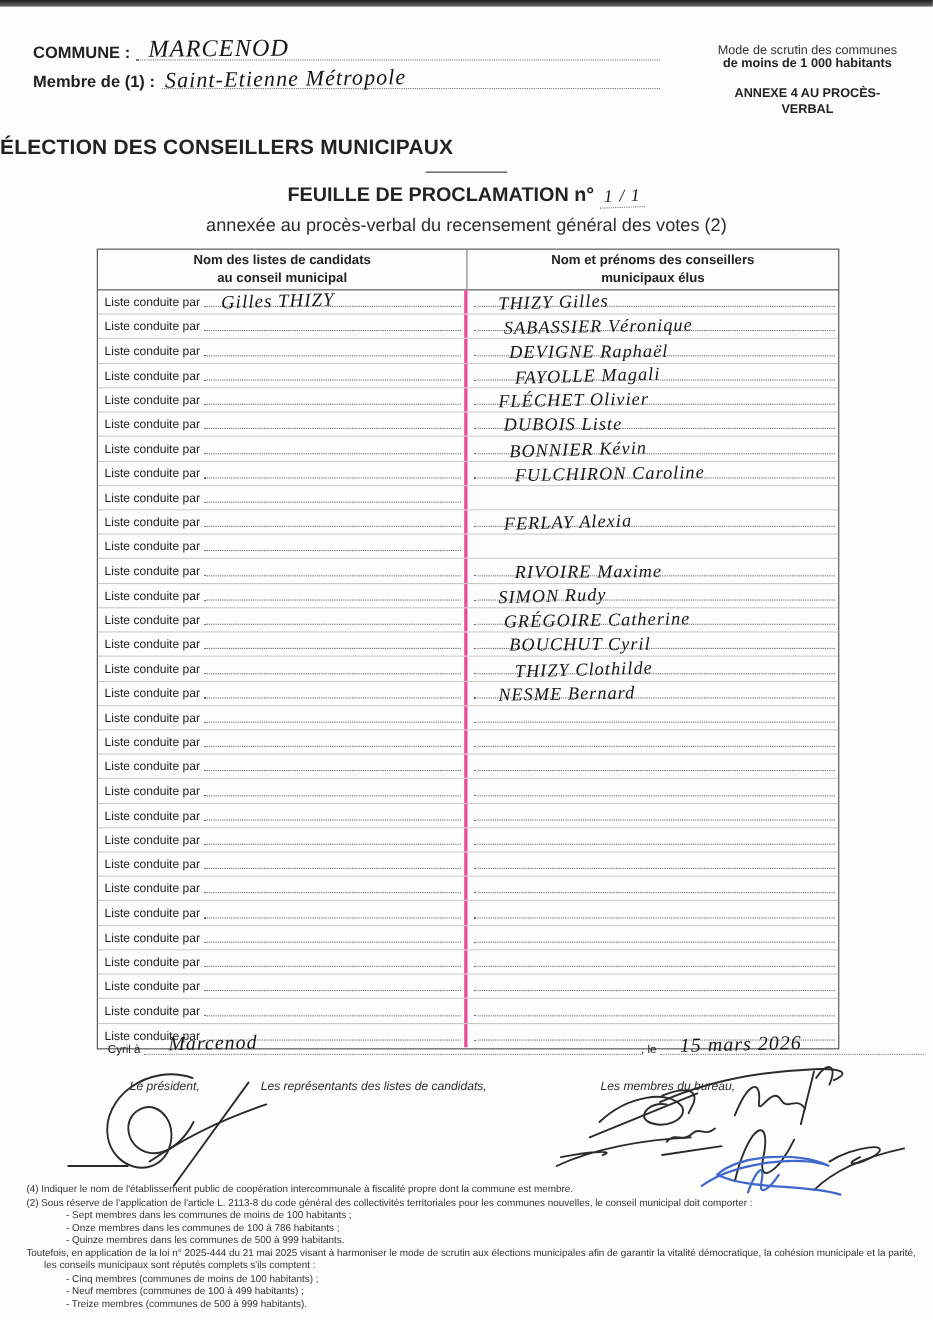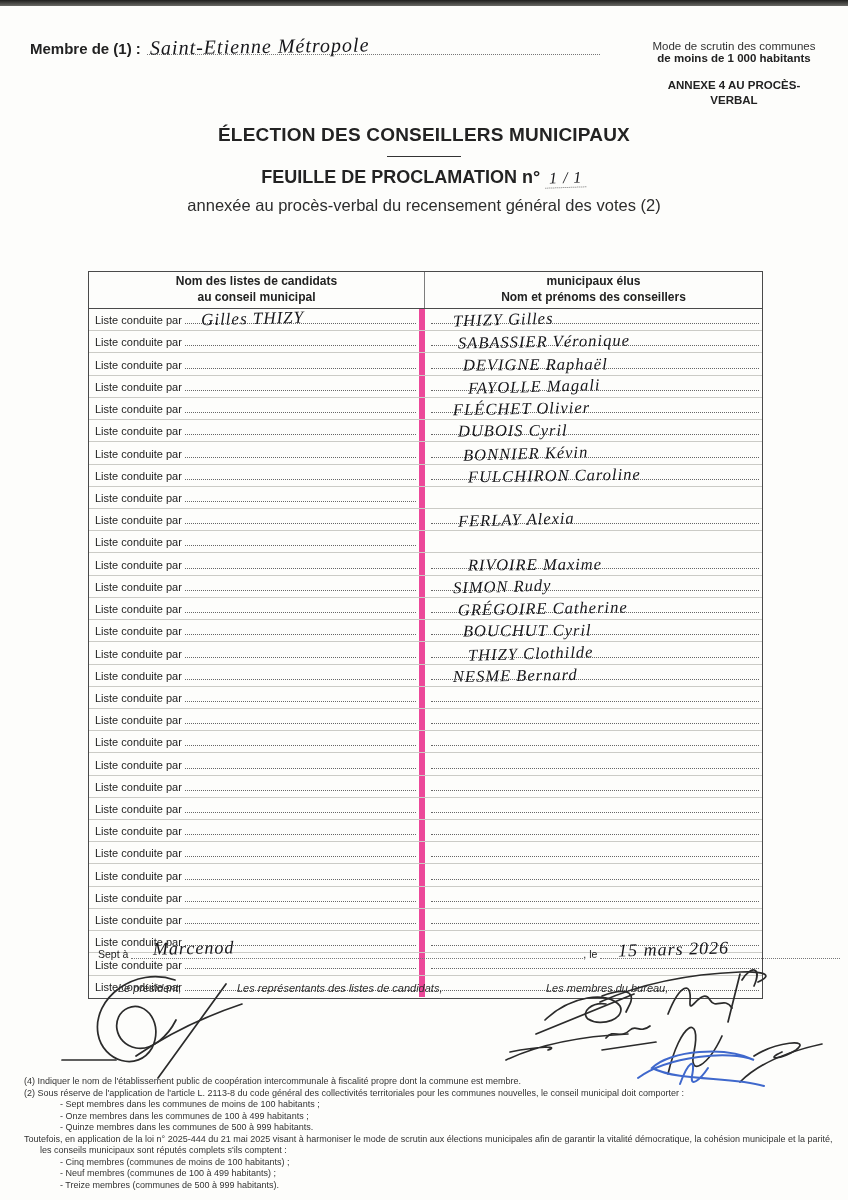--- a/index.html
+++ b/index.html
@@ -24,39 +24,39 @@
   .hw { font-family:"Liberation Serif","DejaVu Serif",cursive; font-style:italic; color:#16161a; letter-spacing:1px; white-space:nowrap; }
   .hw-commune { position:absolute; left:105px; bottom:0px; font-size:22px; transform:rotate(-0.5deg); }
   .hw-membre  { position:absolute; left:120px; bottom:-1px; font-size:20px; transform:rotate(-0.8deg); }
 
   .hdr-right { position:absolute; left:626px; top:40px; width:216px; text-align:center; }
   .mode-l1 { font-size:11.5px; color:#333; }
   .mode-l2 { font-size:11.5px; font-weight:bold; color:#222; }
   .annexe  { margin-top:14px; font-size:11.5px; font-weight:bold; color:#222; line-height:1.3; }
 
   
-  .title-main { position:absolute; left:0; top:124px; width:848px; text-align:center;
+  .title-main { position:absolute; left:0; top:124px; width:848px; text-align:left;
                 font-size:19px; font-weight:bold; color:#232323; letter-spacing:0.2px; }
   .title-rule { position:absolute; left:387px; top:156px; width:74px; border-bottom:1.6px solid #333; }
   .title-sheet { position:absolute; left:0; top:167px; width:848px; text-align:center; font-size:18px; font-weight:bold; color:#232323; }
   .title-sheet .hw-num { font-size:16px; font-weight:normal; border-bottom:1.3px dotted #777; padding:0 4px; transform:rotate(-2deg); display:inline-block; }
   .title-sub { position:absolute; left:0; top:196px; width:848px; text-align:center; font-size:16.5px; color:#2d2d2d; }
 
   
-  .table { position:absolute; left:88px; top:226px; width:675px; height:728px; border:1.6px solid #4a4a4a; background:transparent;margin-top:45px; }
+  .table { position:absolute; left:88px; top:226px; width:675px; height:728px; border:1.6px solid #4a4a4a; background:transparent; }
   .thead { display:flex; height:37px; border-bottom:1.6px solid #4a4a4a; }
   .thc { display:flex; flex-direction:column; justify-content:center; text-align:center;
          font-size:12px; font-weight:bold; line-height:1.3; color:#222; }
   .thc.c1 { width:336px; border-right:1px solid #7d7d7d; }
   .thc.c2 { flex:1; }
   .tbody { display:flex; flex-direction:column; height:688px; }
   .trow { flex:1; display:flex; border-bottom:1px solid #cbcbc6; position:relative; }
   .trow:last-child { border-bottom:none; }
   .cell { display:flex; align-items:flex-end; position:relative; }
-  .cell.cl { width:336px; border-right:6px solid #ec4899; padding:0 3px 3px 6px; }
+  .cell.cl { width:336px; border-right:3px solid #ec4899; padding:0 3px 3px 6px; }
   .cell.cr { flex:1; padding:0 3px 3px 6px; }
   .rowlabel { font-size:11px; color:#1d1d1d; white-space:nowrap; padding-right:3px; padding-bottom:1px; }
   .leader { flex:1; border-bottom:1.3px dotted #666; height:2px; margin-bottom:3px; }
   .hw-leader { position:absolute; left:112px; bottom:1px; font-size:17px; transform:rotate(-1.5deg); }
   .hw-name { position:absolute; left:32px; bottom:0px; font-size:16.5px; }
 
   
   .fait { position:absolute; left:98px; top:948px; width:742px; display:flex; align-items:flex-end; }
   .fait .small { font-size:10.5px; color:#222; white-space:nowrap; padding:0 3px 2px 0; }
   .fait .seg { position:relative; border-bottom:1.3px dotted #777; height:2px; margin-bottom:3px; }
@@ -77,20 +77,25 @@
   .fline { padding-left:16px; text-indent:-16px; }
   .fline.ind { padding-left:50px; text-indent:-14px; }
 </style>
 </head>
 <body>
 
 <div class="scan-edge-top"></div>
 
 <div class="hdr-left">
   <div class="hdr-line">
+    <span class="hdr-label">COMMUNE :</span>
+    <span class="hdr-leader"></span>
+    <span class="hw hw-commune">MARCENOD</span>
+  </div>
+  <div class="hdr-line">
     <span class="hdr-label">Membre de (1) :</span>
     <span class="hdr-leader"></span>
     <span class="hw hw-membre">Saint-Etienne Métropole</span>
   </div>
 </div>
 
 <div class="hdr-right">
   <div class="mode-l1">Mode de scrutin des communes</div>
   <div class="mode-l2">de moins de 1 000 habitants</div>
   <div class="annexe">
@@ -107,22 +112,22 @@
 </div>
 <div class="title-sub">annexée au procès-verbal du recensement général des votes (2)</div>
 
 <div class="table">
   <div class="thead">
     <div class="thc c1">
       <div>Nom des listes de candidats</div>
       <div>au conseil municipal</div>
     </div>
     <div class="thc c2">
+      <div>Nom et prénoms des conseillers</div>
       <div>municipaux élus</div>
-      <div>Nom et prénoms des conseillers</div>
     </div>
   </div>
   <div class="tbody">
       <div class="trow">
         <div class="cell cl">
           <span class="rowlabel">Liste conduite par</span>
           <span class="leader"></span>
           <span class="hw hw-leader">Gilles THIZY</span>
         </div>
         <div class="cell cr">
@@ -170,21 +175,21 @@
           <span class="hw hw-name" style="transform: rotate(-1deg); left: 28px;">FLÉCHET Olivier</span>
         </div>
       </div>
       <div class="trow">
         <div class="cell cl">
           <span class="rowlabel">Liste conduite par</span>
           <span class="leader"></span>
         </div>
         <div class="cell cr">
           <span class="leader"></span>
-          <span class="hw hw-name" style="transform: rotate(-0.4deg); left: 33px;">DUBOIS Cyril</span>
+          <span class="hw hw-name" style="transform: rotate(-0.4deg); left: 33px;">DUBOIS Liste</span>
         </div>
       </div>
       <div class="trow">
         <div class="cell cl">
           <span class="rowlabel">Liste conduite par</span>
           <span class="leader"></span>
         </div>
         <div class="cell cr">
           <span class="leader"></span>
           <span class="hw hw-name" style="transform: rotate(-1.6deg); left: 38px;">BONNIER Kévin</span>
@@ -405,21 +410,21 @@
           <span class="leader"></span>
         </div>
         <div class="cell cr">
           <span class="leader"></span>
         </div>
       </div>
     </div>
 </div>
 
 <div class="fait">
-  <span class="small">Sept à</span>
+  <span class="small">Cyril à</span>
   <span class="seg seg1">
     <span class="hw hw-lieu">Marcenod</span>
   </span>
   <span class="small">, le</span>
   <span class="seg seg2">
     <span class="hw hw-date">15 mars 2026</span>
   </span>
 </div>
 
 <div class="caption cap-pres">Le président,</div>
@@ -449,19 +454,19 @@
   <g fill="none" stroke="#3f68cc" stroke-width="2" stroke-linecap="round">
     <path d="M598,120 C628,98 690,92 714,102 C686,88 630,92 612,110 C640,124 692,118 724,128"></path>
     <path d="M640,126 C648,104 656,98 652,118 C650,130 660,122 668,110"></path>
   </g>
 </svg>
 
 <div class="footnotes">
     <div class="fline">(4)  Indiquer le nom de l'établissement public de coopération intercommunale à fiscalité propre dont la commune est membre.</div>
     <div class="fline">(2)  Sous réserve de l'application de l'article L. 2113-8 du code général des collectivités territoriales pour les communes nouvelles, le conseil municipal doit comporter :</div>
     <div class="fline ind">-    Sept membres dans les communes de moins de 100 habitants ;</div>
-    <div class="fline ind">-    Onze membres dans les communes de 100 à 499 habitants ;</div>
+    <div class="fline ind">-    Onze membres dans les communes de 100 à 786 habitants ;</div>
     <div class="fline ind">-    Quinze membres dans les communes de 500 à 999 habitants.</div>
     <div class="fline">Toutefois, en application de la loi n° 2025-444 du 21 mai 2025 visant à harmoniser le mode de scrutin aux élections municipales afin de garantir la vitalité démocratique, la cohésion municipale et la parité, les conseils municipaux sont réputés complets s'ils comptent :</div>
     <div class="fline ind">-    Cinq membres (communes de moins de 100 habitants) ;</div>
     <div class="fline ind">-    Neuf membres (communes de 100 à 499 habitants) ;</div>
     <div class="fline ind">-    Treize membres (communes de 500 à 999 habitants).</div>
   </div>
 
 </body></html>

